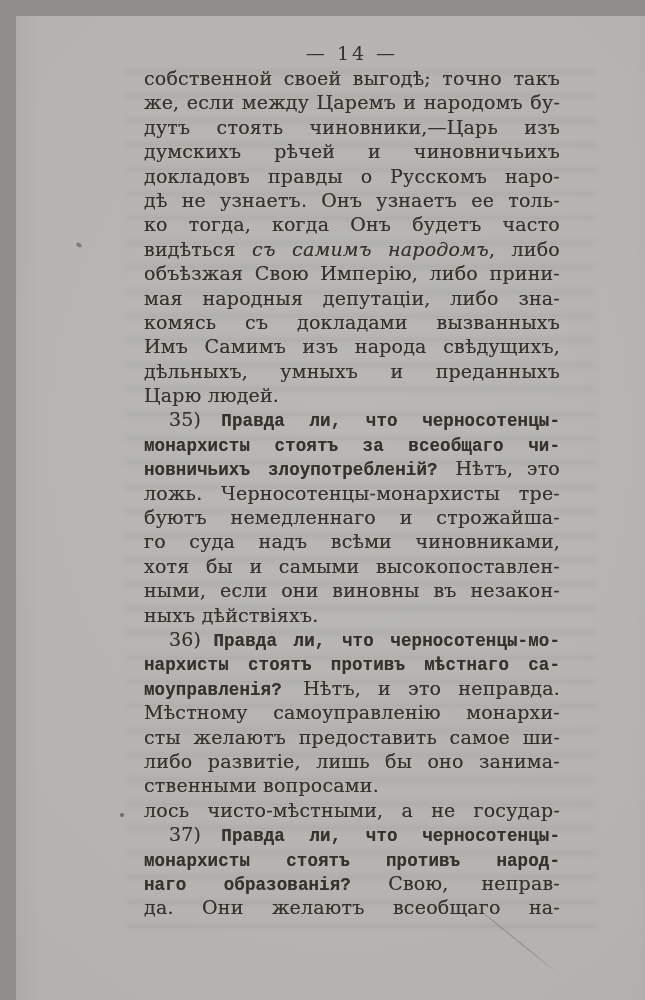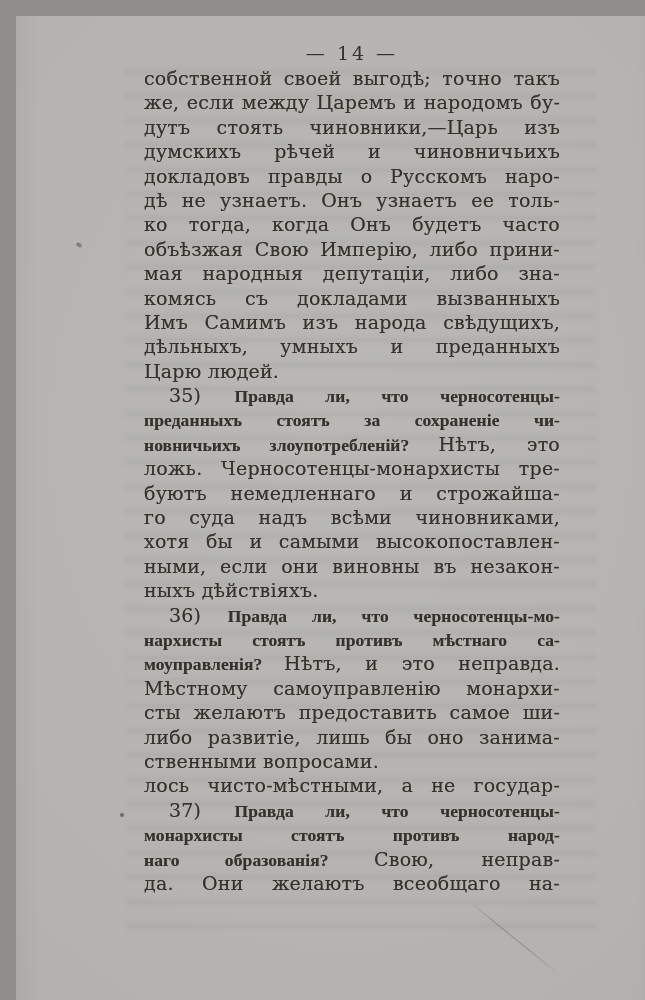--- a/index.html
+++ b/index.html
@@ -46,21 +46,21 @@
     text-align-last:justify;
     letter-spacing:0.2px;
     white-space:normal;
     text-shadow:0 0 0.5px rgba(53,50,45,0.55);
   }
   .line.end{text-align-last:left;}
   .line.indent{padding-left:25px;}
   .seg-normal{}
   .seg-italic{font-style:italic;}
   .seg-bold{
-    font-family:Liberation Serif, serif;
+    font-family:Liberation Mono, monospace;
     font-weight:700;
     font-size:17.5px;
     letter-spacing:0.1px;
   }
   
   .speck{
     position:absolute;left:60px;top:227px;width:6px;height:4px;
     background:#6e6b66;border-radius:50% 40% 50% 40%;
     transform:rotate(38deg);opacity:0.75;
   }
@@ -81,28 +81,29 @@
   <div class="ghost"></div>
   <div class="pagenum">— 14 —</div>
   <div class="text">
       <div class="line"><span class="seg-normal">собственной своей выгодѣ; точно такъ</span></div>
       <div class="line"><span class="seg-normal">же, если между Царемъ и народомъ бу-</span></div>
       <div class="line"><span class="seg-normal">дутъ стоять чиновники,—Царь изъ</span></div>
       <div class="line"><span class="seg-normal">думскихъ рѣчей и чиновничьихъ</span></div>
       <div class="line"><span class="seg-normal">докладовъ правды о Русскомъ наро-</span></div>
       <div class="line"><span class="seg-normal">дѣ не узнаетъ. Онъ узнаетъ ее толь-</span></div>
       <div class="line"><span class="seg-normal">ко тогда, когда Онъ будетъ часто</span></div>
+      <div class="line"><span class="seg-normal">видѣться </span><span class="seg-italic">съ самимъ народомъ</span><span class="seg-normal">, либо</span></div>
       <div class="line"><span class="seg-normal">объѣзжая Свою Имперію, либо прини-</span></div>
       <div class="line"><span class="seg-normal">мая народныя депутаціи, либо зна-</span></div>
       <div class="line"><span class="seg-normal">комясь съ докладами вызванныхъ</span></div>
       <div class="line"><span class="seg-normal">Имъ Самимъ изъ народа свѣдущихъ,</span></div>
       <div class="line"><span class="seg-normal">дѣльныхъ, умныхъ и преданныхъ</span></div>
       <div class="line end"><span class="seg-normal">Царю людей.</span></div>
       <div class="line indent"><span class="seg-normal">35) </span><span class="seg-bold">Правда ли, что черносотенцы-</span></div>
-      <div class="line"><span class="seg-bold">преданныхъ стоятъ за сохраненіе чи-</span></div>
+      <div class="line"><span class="seg-bold">монархисты стоятъ за всеобщаго чи-</span></div>
       <div class="line"><span class="seg-bold">новничьихъ злоупотребленій? </span><span class="seg-normal">Нѣтъ, это</span></div>
       <div class="line"><span class="seg-normal">ложь. Черносотенцы-монархисты тре-</span></div>
       <div class="line"><span class="seg-normal">буютъ немедленнаго и строжайша-</span></div>
       <div class="line"><span class="seg-normal">го суда надъ всѣми чиновниками,</span></div>
       <div class="line"><span class="seg-normal">хотя бы и самыми высокопоставлен-</span></div>
       <div class="line"><span class="seg-normal">ными, если они виновны въ незакон-</span></div>
       <div class="line end"><span class="seg-normal">ныхъ дѣйствіяхъ.</span></div>
       <div class="line indent"><span class="seg-normal">36) </span><span class="seg-bold">Правда ли, что черносотенцы-мо-</span></div>
       <div class="line"><span class="seg-bold">нархисты стоятъ противъ мѣстнаго са-</span></div>
       <div class="line"><span class="seg-bold">моуправленія? </span><span class="seg-normal">Нѣтъ, и это неправда.</span></div>

